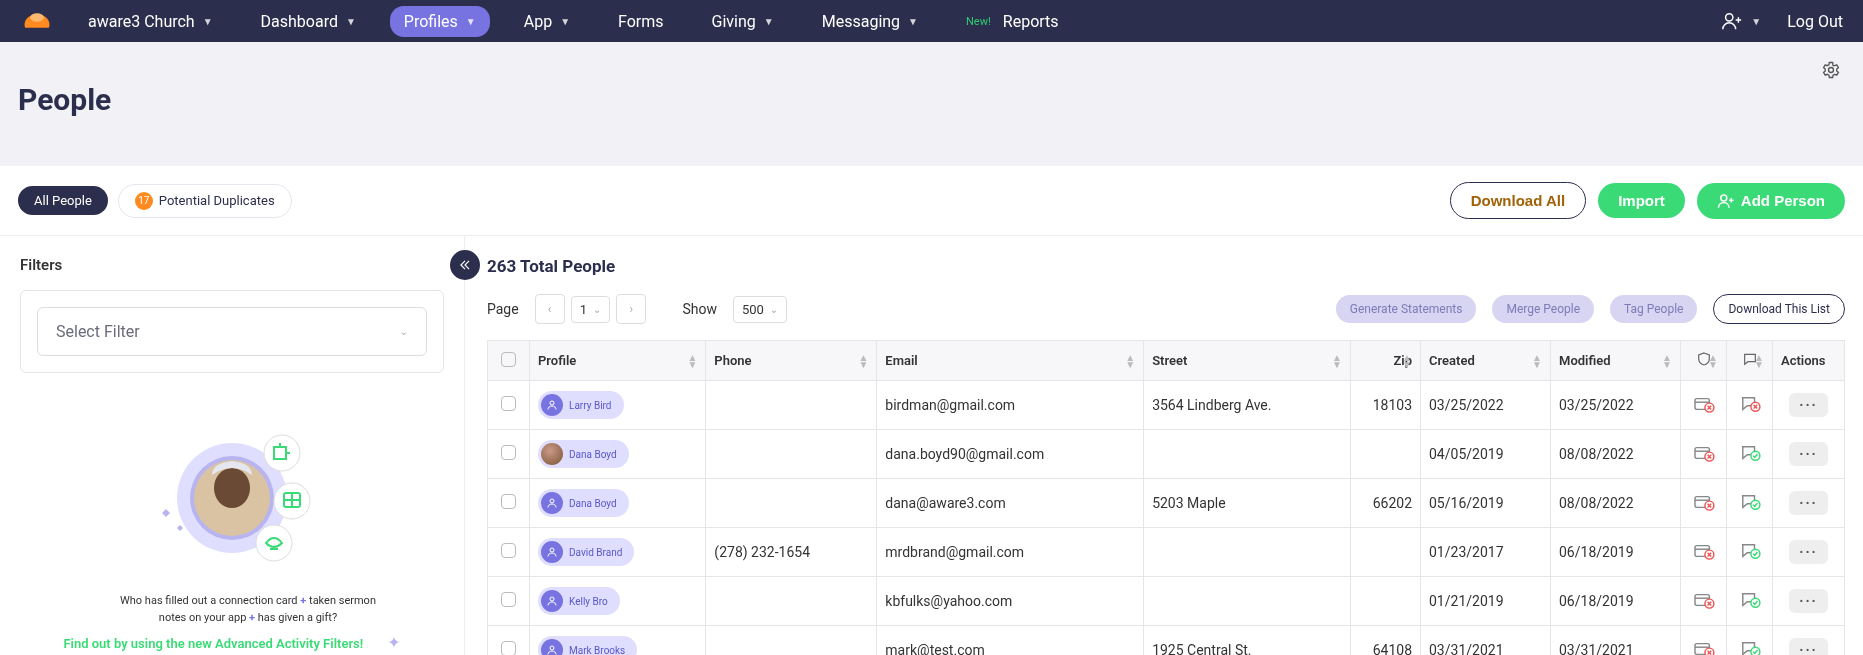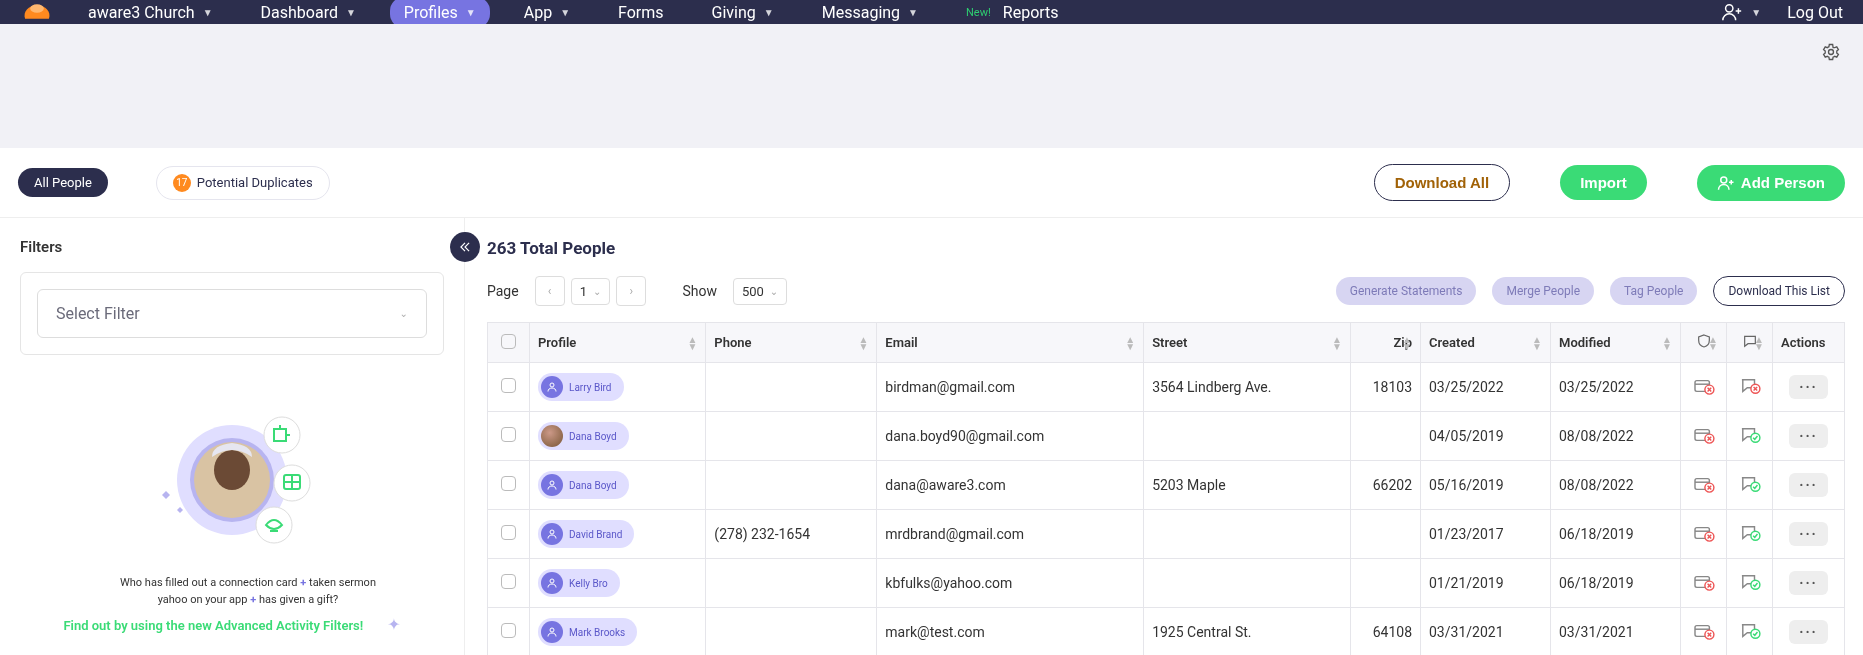--- a/index.html
+++ b/index.html
@@ -1,35 +1,35 @@
 <!DOCTYPE html>
 <html><head>
 <meta charset="utf-8">
 <style>
   * { box-sizing: border-box; margin: 0; padding: 0; }
   body { font-family: -apple-system, BlinkMacSystemFont, "Segoe UI", Roboto, Helvetica, Arial, sans-serif; width: 1863px; background: #fff; color: #333; }
 
   
-  .topnav { background: #2c2e4d; height: 24px; display: flex; align-items: center; padding: 0 20px; color: #fff; font-size: 16px; }
+  .topnav { background: #2c2e4d; height: 42px; display: flex; align-items: center; padding: 0 20px; color: #fff; font-size: 16px; }
   .logo { width: 34px; height: 24px; margin-right: 20px; }
   .nav-items { display: flex; gap: 20px; align-items: center;}
   .nav-item { display: flex; align-items: center; gap: 8px; padding: 6px 14px; border-radius: 14px; cursor: pointer;}
   .nav-item.active { background: #7774e1; }
   .chev { font-size:10px; opacity:.8;}
   .new-tag { color: #2ecc71; font-size: 11px; margin-right:4px;}
   .nav-spacer { flex: 1; }
   .nav-right { display:flex; gap:26px; align-items:center; }
 
   
   .subbar { height: 124px; background: #f1f1f6; position: relative; }
   .page-title { font-size: 30px; font-weight: 700; color: #2c2e4d; padding: 40px 0 0 18px; }
   .gear { position: absolute; top: 18px; right: 22px; color: #555; cursor: pointer; }
 
   
-  .tab-action-bar { display: flex; align-items: center; padding: 16px 18px; border-bottom: 1px solid #eee; gap: 38px; }
+  .tab-action-bar { display: flex; align-items: center; padding: 16px 18px; border-bottom: 1px solid #eee; }
   .pill { padding: 7px 16px; border-radius: 18px; font-size: 13px; cursor: pointer; display:inline-flex; align-items:center; gap:6px;}
   .pill.dark { background: #2c2e4d; color: #fff; }
   .pill.light { background: #fff; color: #2c2e4d; border:1px solid #e5e5ee; margin-left: 10px; }
   .count-badge { background:#ff8a1f; color:#fff; border-radius:50%; width:18px; height:18px; display:inline-flex; justify-content:center; align-items:center; font-size:10px; }
   .tab-spacer { flex: 1; }
   .btn { border-radius: 20px; padding: 9px 20px; font-size: 15px; font-weight: 600; cursor: pointer; border: none; }
   .btn.outline { background:#fff; border:1px solid #2c2e4d; color:#a16207; margin-right:12px; }
   .btn.green { background:#3adb76; color:#fff; margin-right:12px; }
   .btn.green2 { background:#3adb76; color:#fff; display:flex; align-items:center; gap:6px;}
 
@@ -125,20 +125,21 @@
           <path d="M2 21c0-4 3-7 7-7s7 3 7 7"></path>
           <path d="M19 8v6M16 11h6"></path>
         </svg>
       <span class="chev">▼</span>
     </span>
     <span>Log Out</span>
   </div>
 </div>
 
 <div class="subbar">
+  <div class="page-title">People</div>
   <span class="gear">
     <svg width="20" height="20" viewBox="0 0 24 24" fill="none" stroke="#555" stroke-width="1.6">
         <circle cx="12" cy="12" r="3"></circle>
         <path d="M19 12a7 7 0 0 0-.1-1.2l2-1.6-2-3.4-2.4 1a7 7 0 0 0-2-.1L14 3h-4l-.5 2.7a7 7 0 0 0-2 1.1l-2.4-1-2 3.4 2 1.6A7 7 0 0 0 5 12c0 .4 0 .8.1 1.2l-2 1.6 2 3.4 2.4-1a7 7 0 0 0 2 1.1L10 21h4l.5-2.7a7 7 0 0 0 2-1.1l2.4 1 2-3.4-2-1.6c.1-.4.1-.8.1-1.2Z"></path>
       </svg>
   </span>
 </div>
 
 <div class="tab-action-bar">
   <span class="pill dark">All People</span>
@@ -182,21 +183,21 @@
         <circle cx="150" cy="88" r="18" fill="#fff" stroke="#ddd"></circle>
         <rect x="142" y="80" width="16" height="14" rx="2" stroke="#3adb76" stroke-width="2" fill="none"></rect>
         <path d="M150 80 v14 M142 87 h16" stroke="#3adb76" stroke-width="2"></path>
         <circle cx="132" cy="130" r="18" fill="#fff" stroke="#ddd"></circle>
         <path d="M124 130 q8 -10 16 0 q-8 8 -16 0z M128 136 h8" stroke="#3adb76" stroke-width="2" fill="none"></path>
         <path d="M20 100 l4 -4 l4 4 l-4 4z" fill="#b7b4f0"></path>
         <path d="M35 115 l3 -3 l3 3 l-3 3z" fill="#b7b4f0"></path>
       </svg>
       <div class="promo-text">
         <span>Who has filled out a connection card </span><span class="plus">+</span><span> taken sermon</span><br>
-        <span>yahoo on your app </span><span class="plus">+</span><span> has given a gift?</span>
+        <span>notes on your app </span><span class="plus">+</span><span> has given a gift?</span>
       </div>
       <a class="promo-link">Find out by using the new Advanced Activity Filters!</a>
       <span class="sparkle">✦</span>
     </div>
   </div>
 
   <div class="content">
     <div class="collapse-btn">
       <svg width="14" height="14" viewBox="0 0 24 24" fill="none" stroke="#fff" stroke-width="2">
           <path d="M12 5l-7 7 7 7M19 5l-7 7 7 7"></path>

